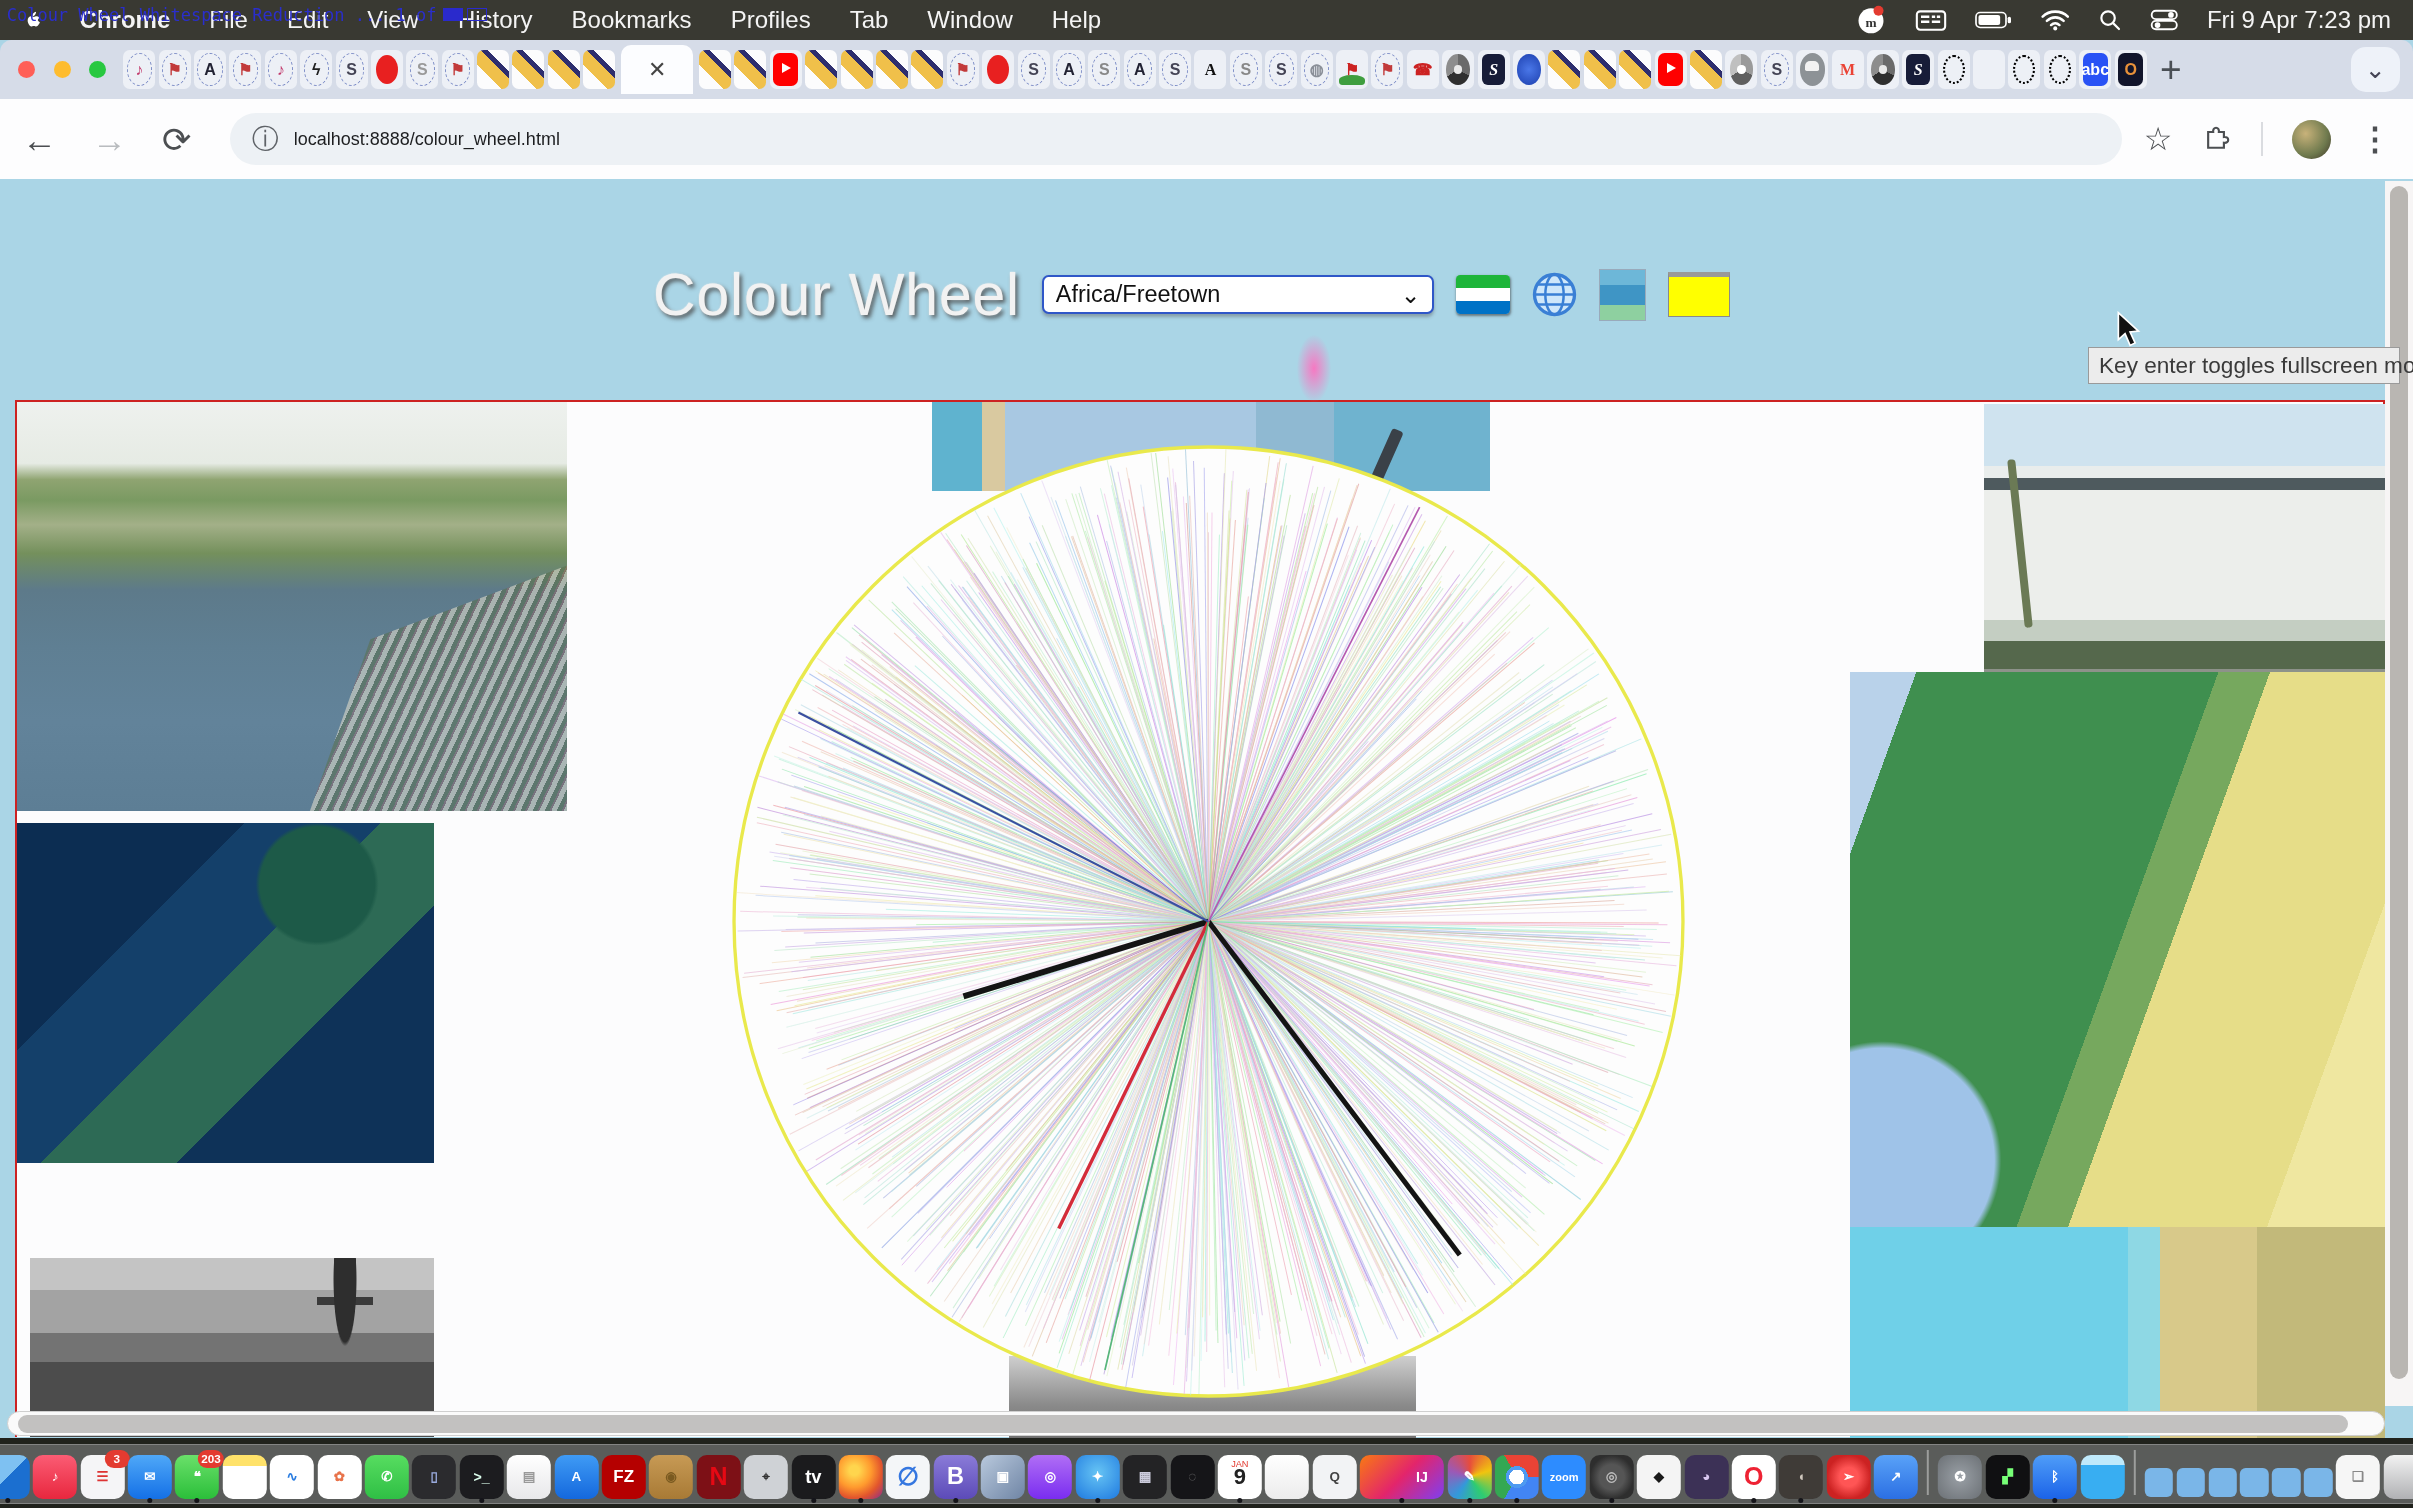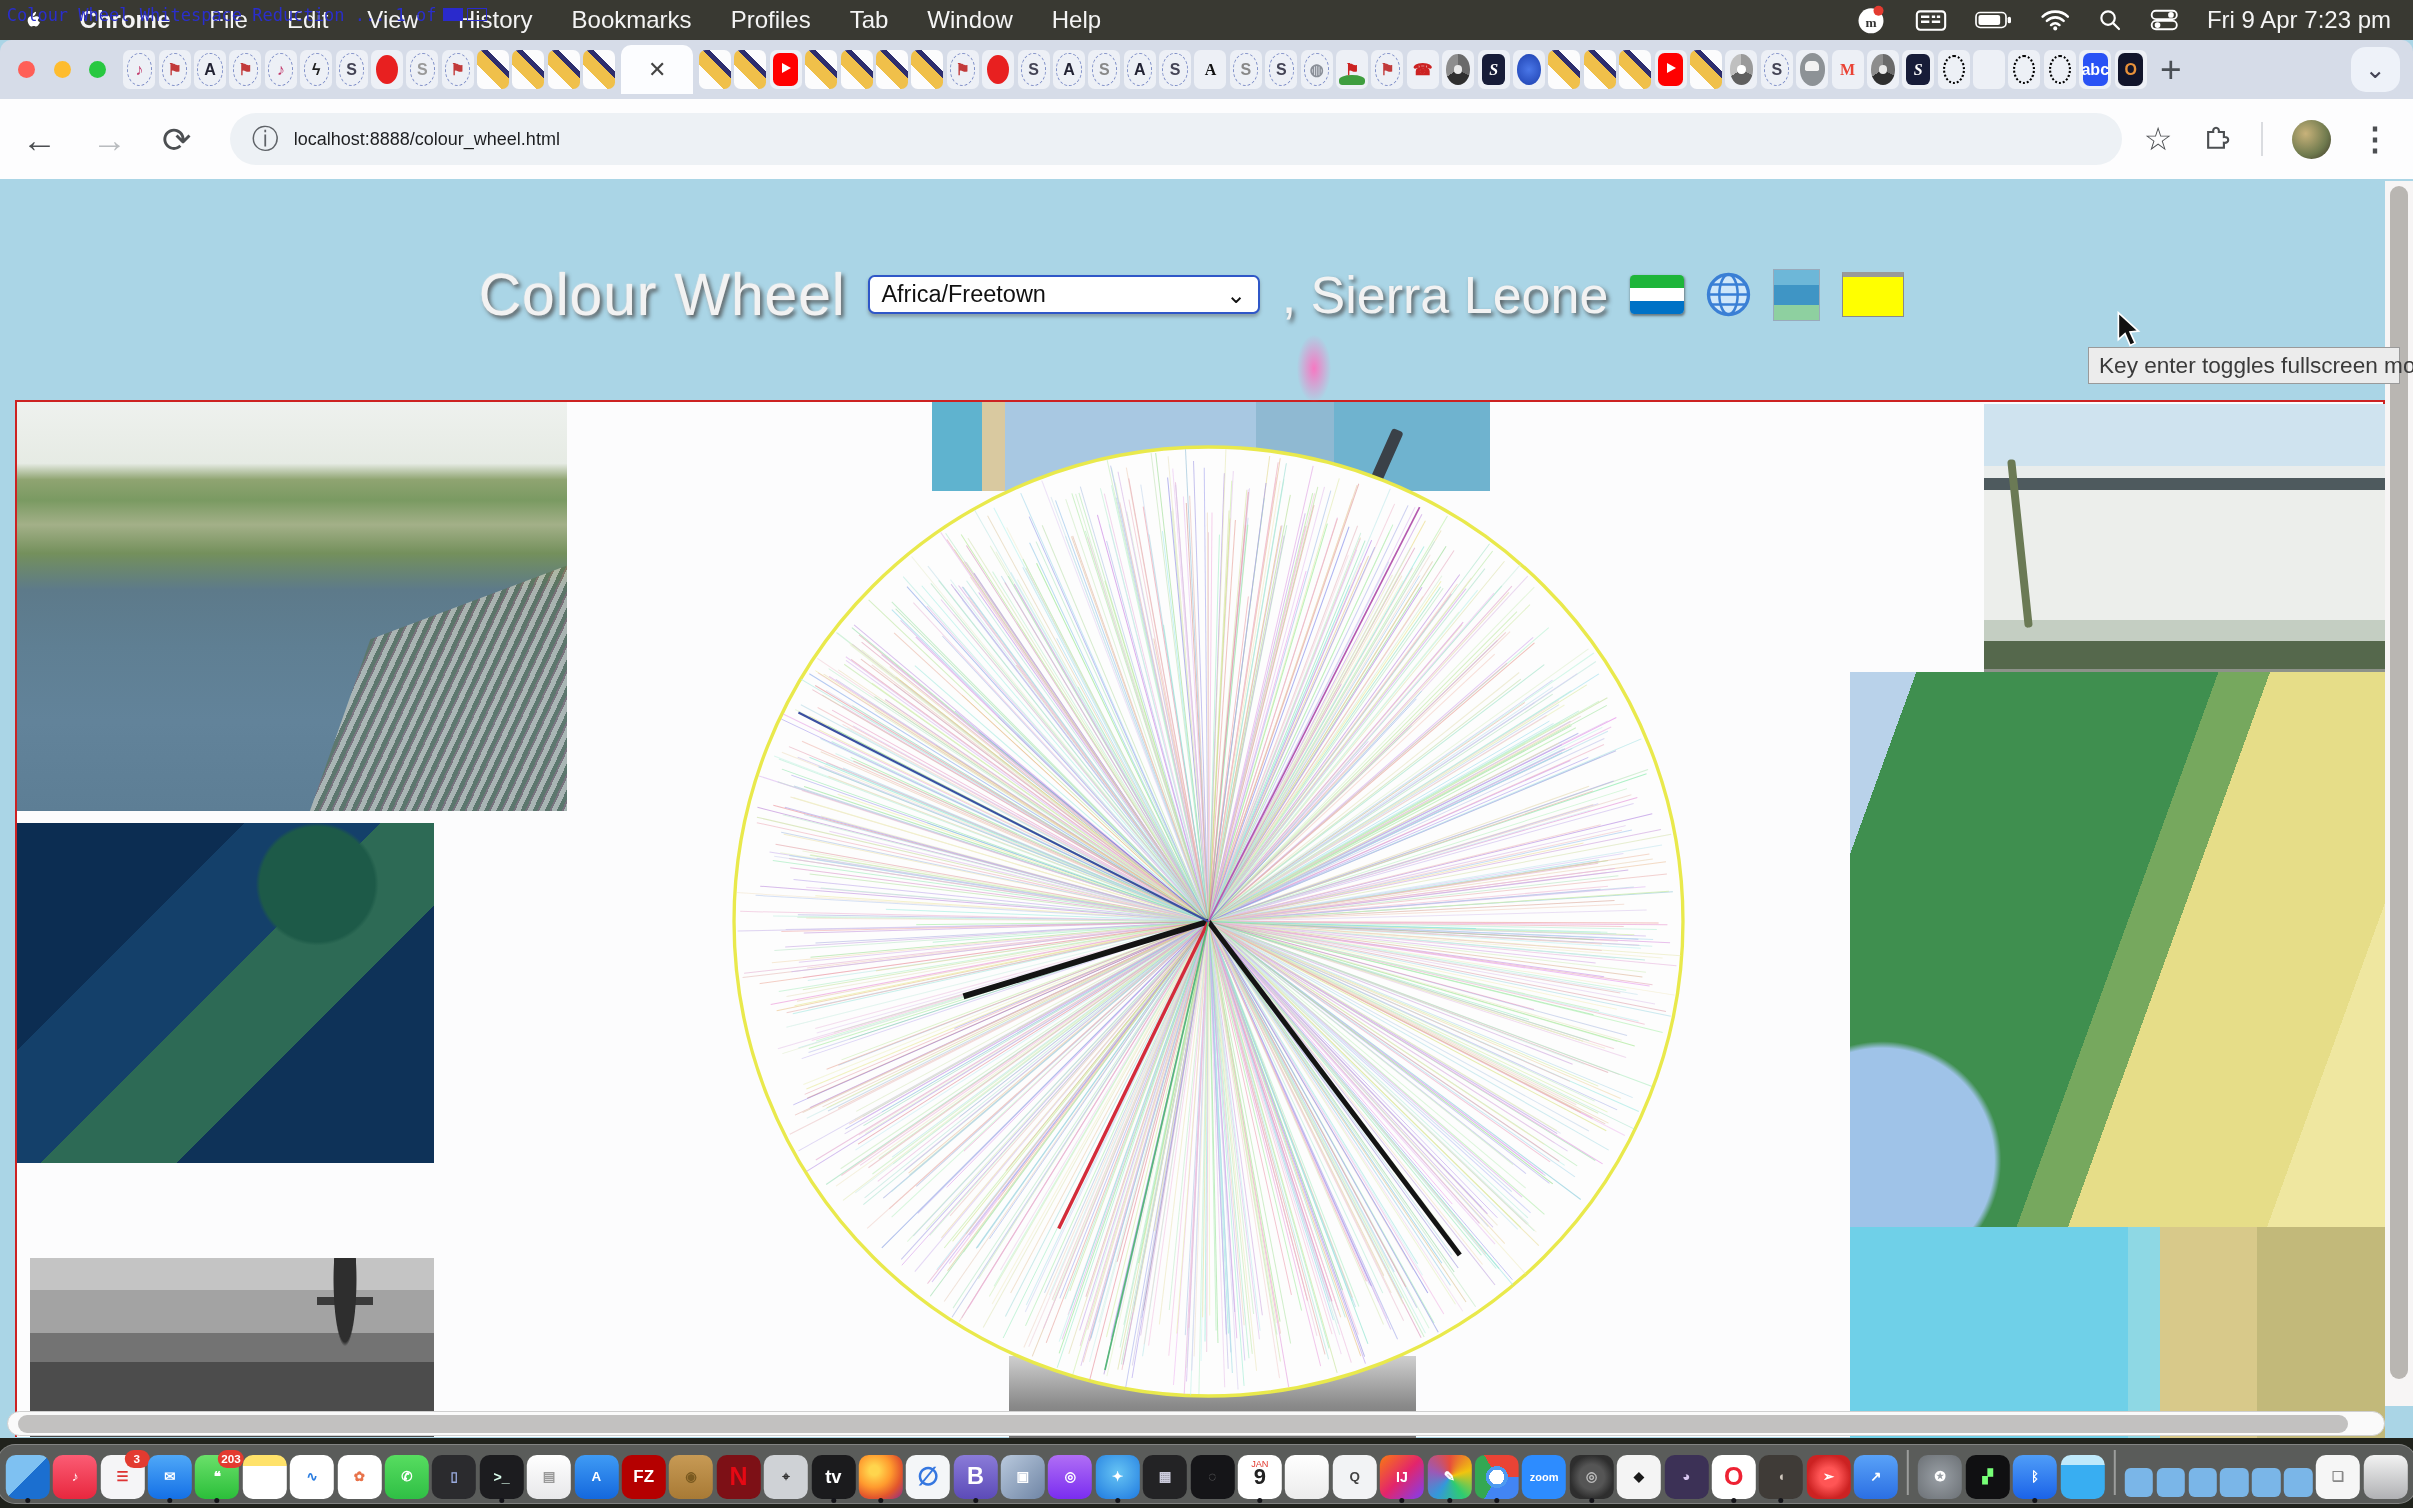--- a/index.html
+++ b/index.html
@@ -1342,21 +1342,20 @@
         <line x1="572" y1="572" x2="82.81959809010215" y2="322.7501358329943" stroke="#3b4fa0" stroke-width="2.5" stroke-opacity="1"></line>
         <line x1="572" y1="572" x2="823.8194503955318" y2="77.7765011631962" stroke="#b45ab0" stroke-width="2" stroke-opacity="1"></line>
       </svg>
 
     <div class="header-row">
       <span class="page-title">Colour Wheel</span>
       <span class="tz-select">
         <span>Africa/Freetown</span>
         <span>⌄</span>
       </span>
-      <span class="country">, Sierra Leone</span>
       <span class="flag"></span>
       <span class="globe">
         <svg width="45" height="45" viewBox="0 0 54 54">
             <circle cx="27" cy="27" r="24" fill="#cfe7fa" stroke="#3a7fd5" stroke-width="4"></circle>
             <ellipse cx="27" cy="27" rx="11" ry="24" fill="none" stroke="#3a7fd5" stroke-width="3"></ellipse>
             <line x1="3" y1="27" x2="51" y2="27" stroke="#3a7fd5" stroke-width="3"></line>
             <line x1="6" y1="15" x2="48" y2="15" stroke="#3a7fd5" stroke-width="3"></line>
             <line x1="6" y1="39" x2="48" y2="39" stroke="#3a7fd5" stroke-width="3"></line>
           </svg>
       </span>
@@ -1469,21 +1468,21 @@
       </span>
       <span class="dock-item" style="background: rgb(255, 255, 255);">
         <span style="color: rgb(34, 34, 34); font-size: 22px;">9</span>
         <span class="dock-top">JAN</span>
         <span class="dock-dot"></span>
       </span>
       <span class="dock-item" style="background: linear-gradient(rgb(255, 255, 255), rgb(236, 236, 236));"></span>
       <span class="dock-item" style="background: rgb(242, 243, 245);">
         <span style="color: rgb(68, 68, 68);">Q</span>
       </span>
-      <span class="dock-item" style="background: linear-gradient(135deg, rgb(249, 122, 18), rgb(227, 37, 107) 50%, rgb(126, 63, 242));">
+      <span class="dock-item" style="background: linear-gradient(135deg, rgb(249, 122, 18), rgb(227, 37, 107) 50%, rgb(126, 63, 242)); padding-left: 40px;">
         <span style="color: rgb(255, 255, 255); font-size: 14.2px;">IJ</span>
         <span class="dock-dot"></span>
       </span>
       <span class="dock-item" style="background: conic-gradient(rgb(231, 76, 60), rgb(241, 196, 15), rgb(46, 204, 113), rgb(52, 152, 219), rgb(155, 89, 182), rgb(231, 76, 60));">
         <span style="color: rgb(255, 255, 255);">✎</span>
         <span class="dock-dot"></span>
       </span>
       <span class="dock-item" style="background: radial-gradient(circle, rgb(255, 255, 255) 0px, rgb(255, 255, 255) 7.5px, rgb(78, 154, 241) 7.5px, rgb(78, 154, 241) 11px, transparent 11px), conic-gradient(from -30deg, rgb(234, 67, 53) 0deg, rgb(234, 67, 53) 120deg, rgb(66, 133, 244) 120deg, rgb(66, 133, 244) 240deg, rgb(52, 168, 83) 240deg, rgb(52, 168, 83) 360deg);">
         <span class="dock-dot"></span>
       </span>

